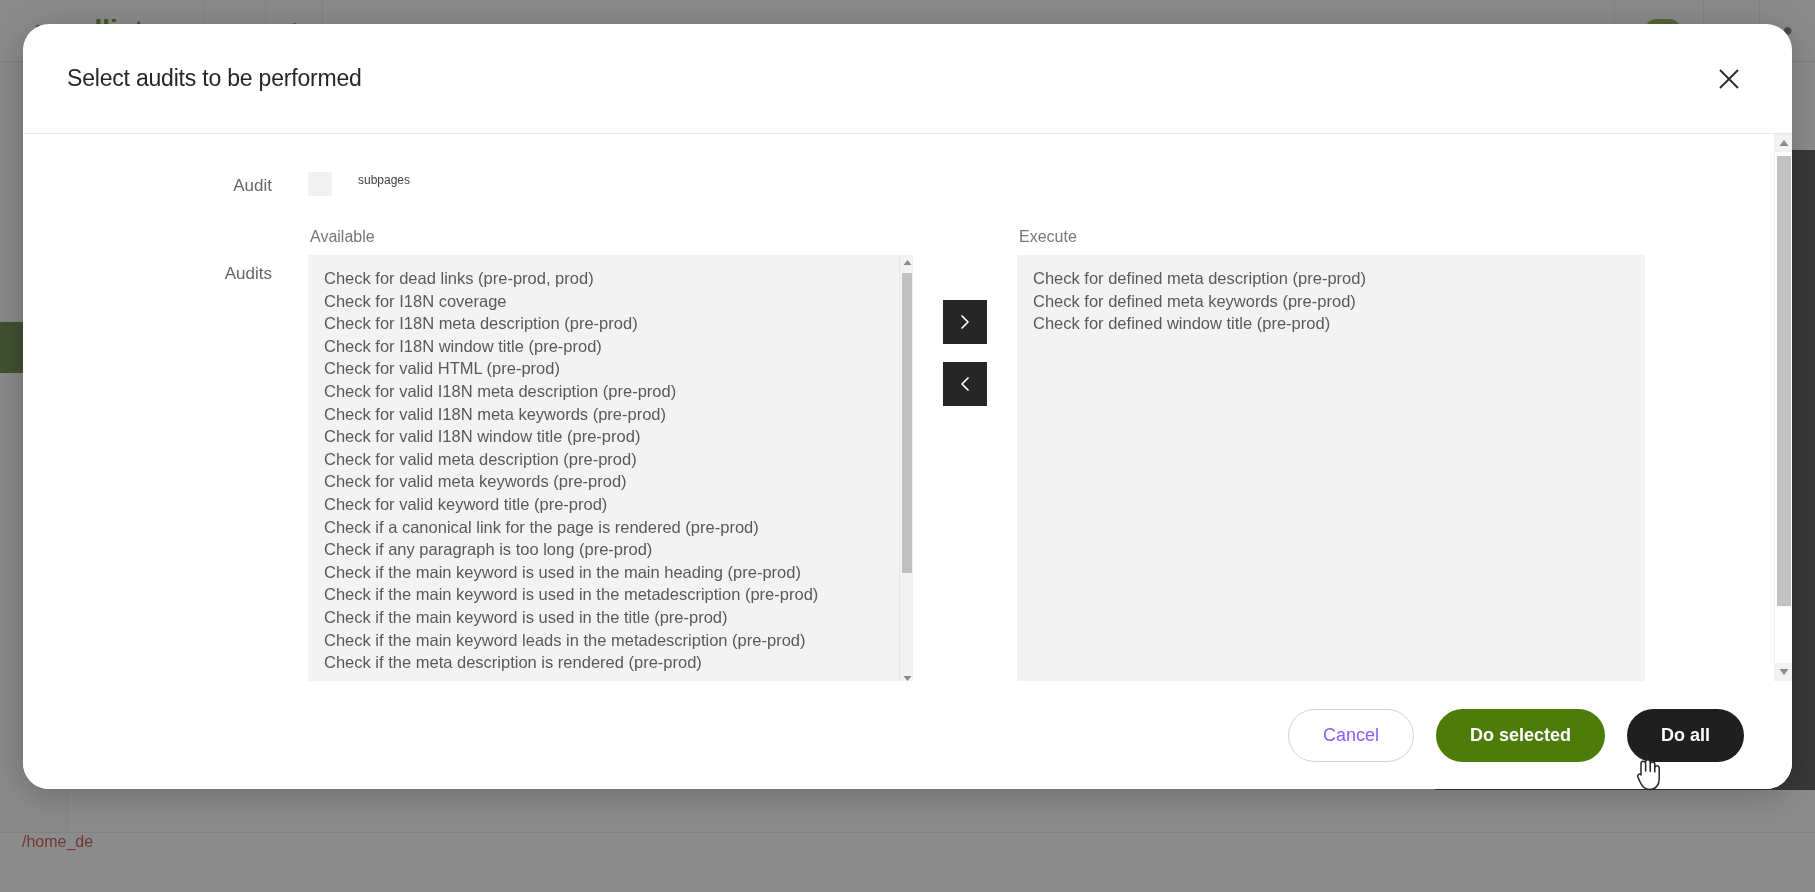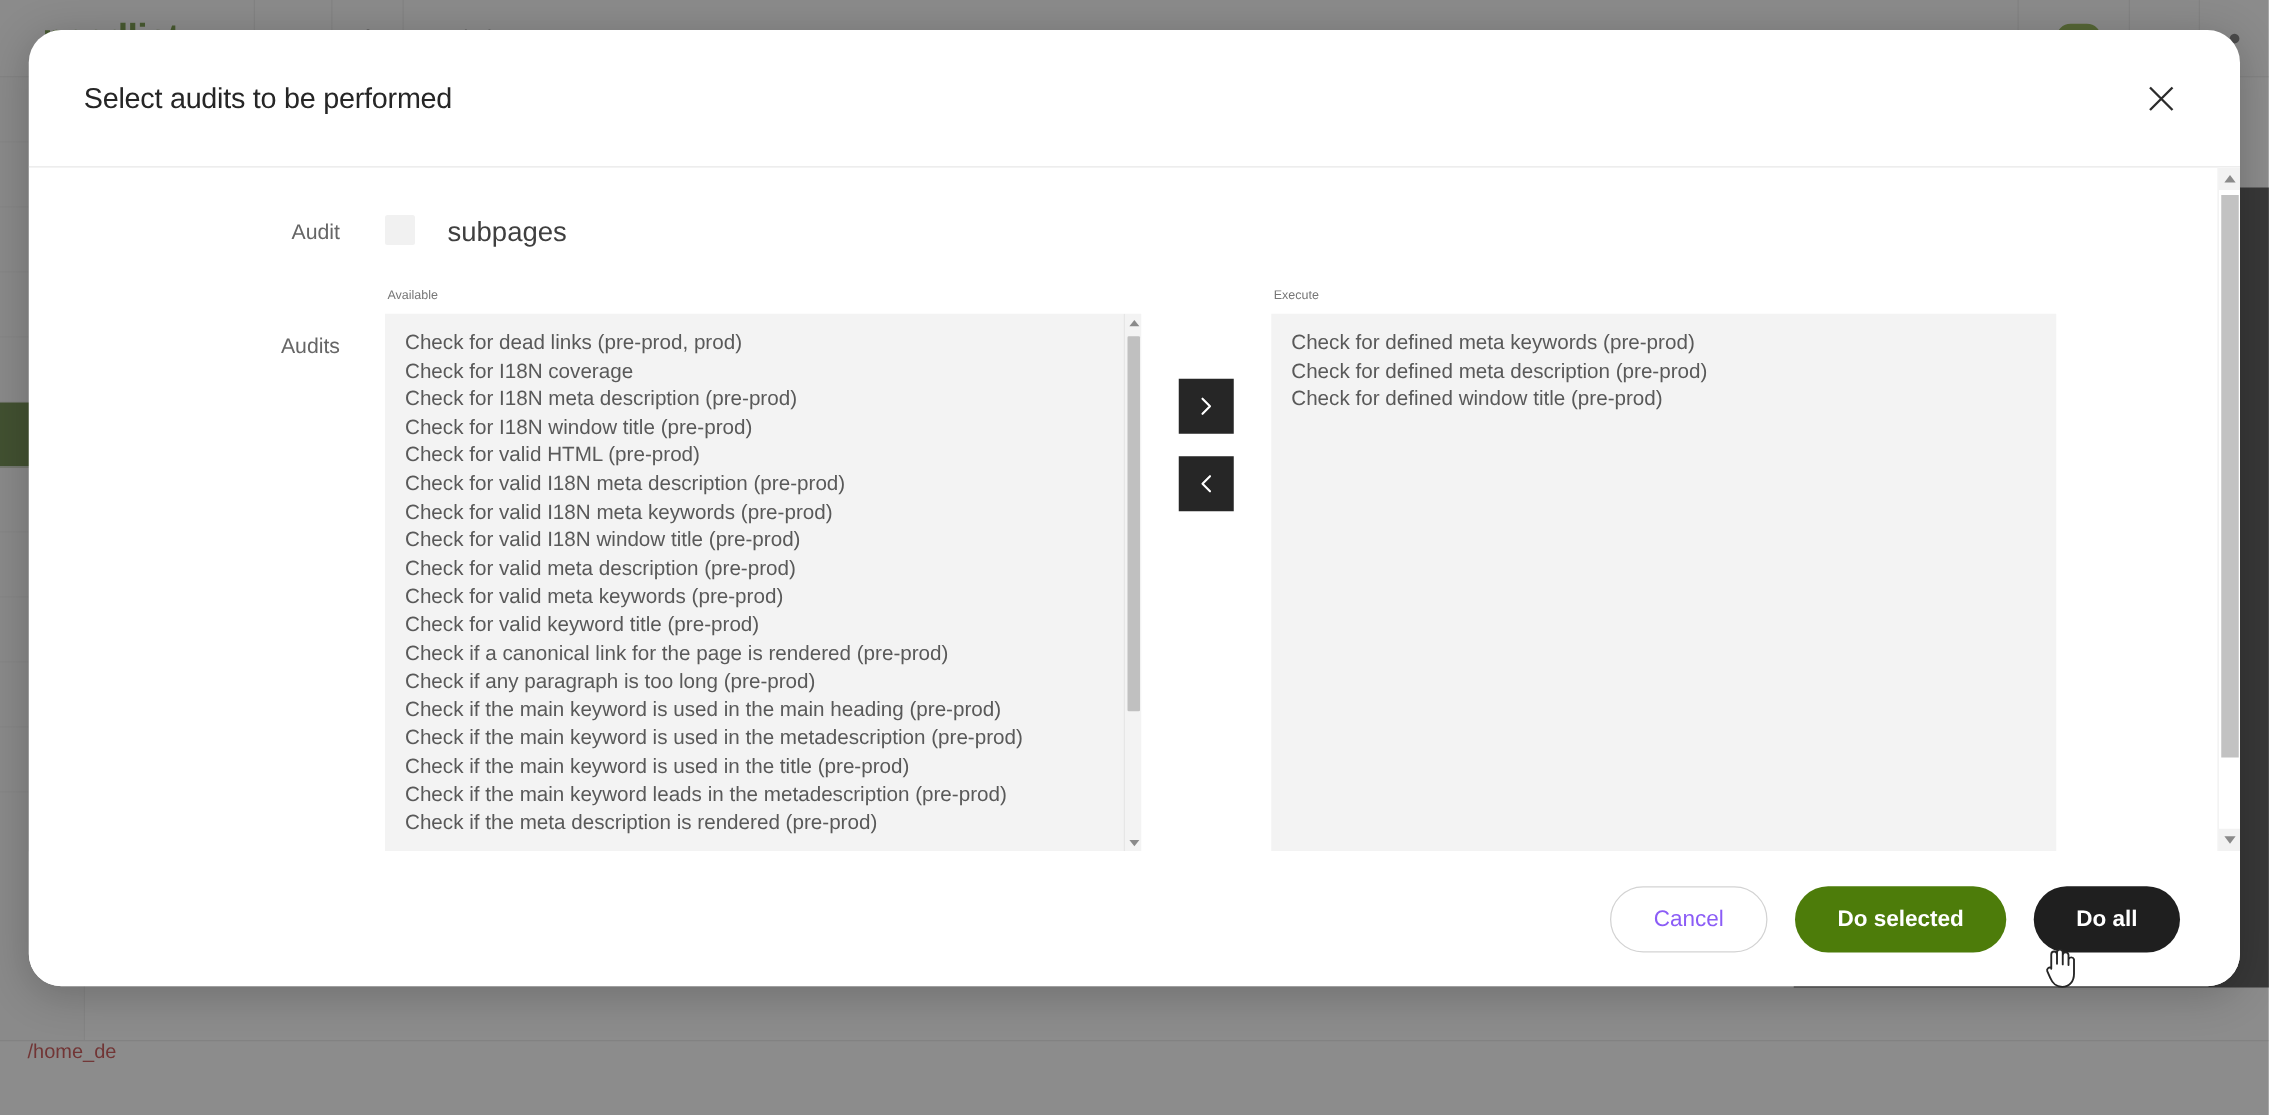--- a/index.html
+++ b/index.html
@@ -119,28 +119,28 @@
     width: 285px; flex: 0 0 285px;
     text-align: right; padding-right: 36px;
     color: #666666; font-size: 17px; padding-top: 4px;
   }
   .audit-checkbox {
     width: 24px; height: 24px; background: #f1f1f1;
     border: none; border-radius: 2px; cursor: pointer; padding: 0;
     flex: 0 0 24px;
   }
   .audit-chk-label {
-    margin-left: 26px; color: #3f3f3f; font-size: 22px; padding-top: 1px;
+    margin-left: 26px; color: #3f3f3f; font-size: 12px; padding-top: 1px;
   }
 
   .audits-row { margin-top: 32px; display: flex; align-items: flex-start; }
 
   .list-col { display: flex; flex-direction: column; }
   .col-head {
-    color: #767676; font-size: 10px; margin-bottom: 9px; padding-left: 2px;
+    color: #767676; font-size: 16px; margin-bottom: 9px; padding-left: 2px;
   }
   .listbox {
     background: #f3f3f3;
     width: 605px;
     height: 430px;
     position: relative;
     overflow: hidden;
   }
   .listbox.execute { width: 628px; }
   .list-scroll {
@@ -349,22 +349,22 @@
             <svg width="15" height="18" viewBox="0 0 15 18" aria-hidden="true">
               <path d="M10 3 L4 9 L10 15" stroke="#ffffff" stroke-width="1.7" fill="none" stroke-linecap="round" stroke-linejoin="round"></path>
             </svg>
           </button>
         </div>
 
         <div class="list-col">
           <div class="col-head">Execute</div>
           <div class="listbox execute">
             <div class="list-scroll" id="execute-list">
+                <div class="list-item">Check for defined meta description (pre-prod)</div>
                 <div class="list-item">Check for defined meta keywords (pre-prod)</div>
-                <div class="list-item">Check for defined meta description (pre-prod)</div>
                 <div class="list-item">Check for defined window title (pre-prod)</div>
               </div>
           </div>
         </div>
       </div>
     </div>
 
     <div class="body-sb">
       <div class="sb-arrow up">
         <svg width="10" height="8" viewBox="0 0 10 8">

